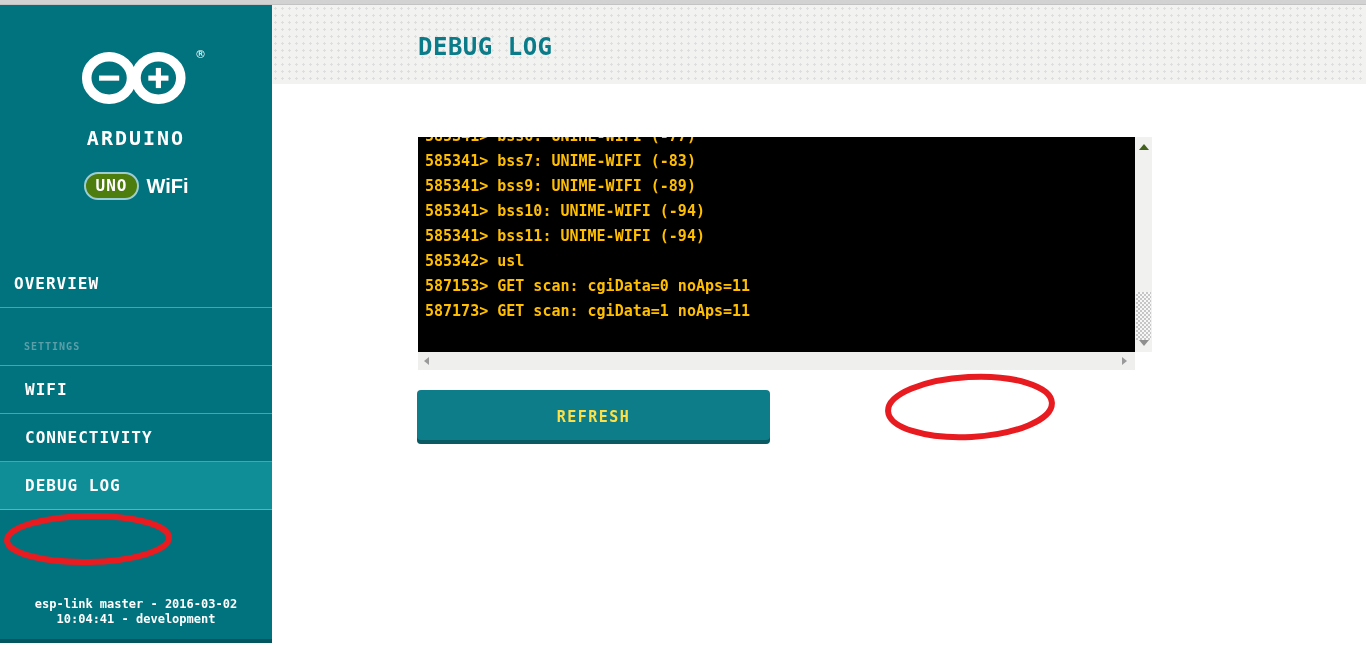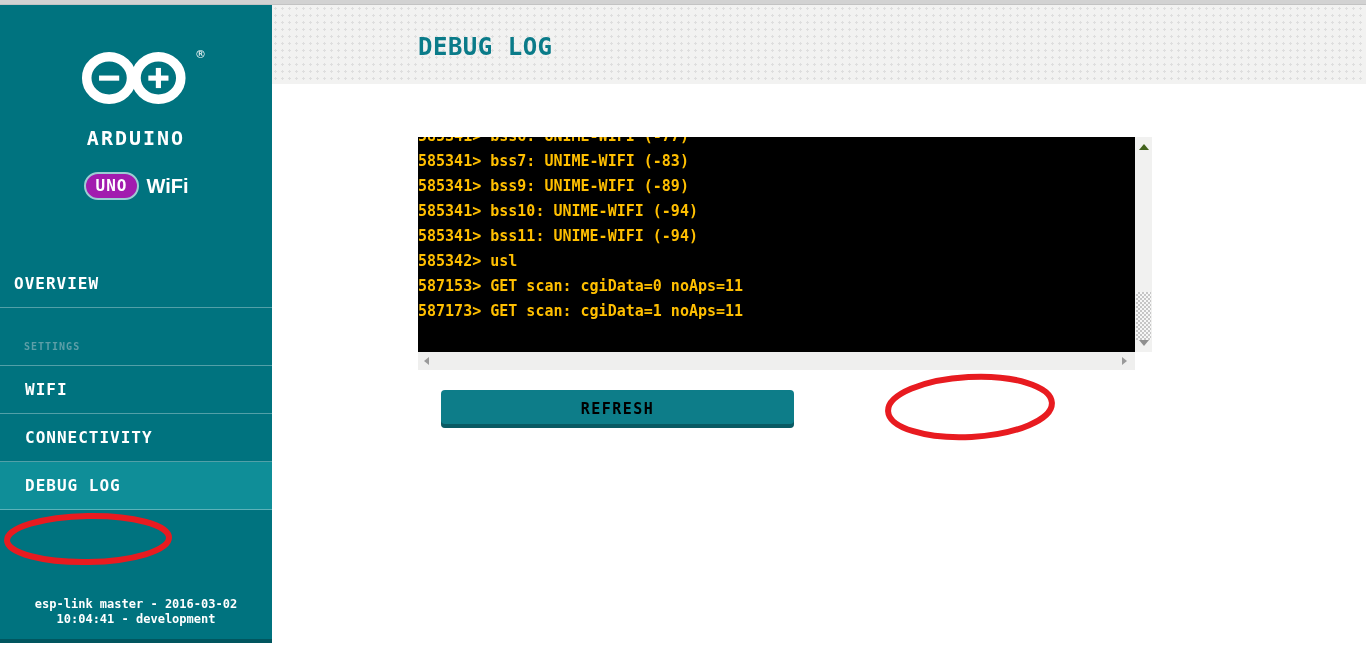--- a/index.html
+++ b/index.html
@@ -17,21 +17,21 @@
   .sidebar { position:absolute; left:0; top:5px; width:272px; height:638px;
     background:#00737f; border-bottom:4px solid #01565f; }
 
   .brand { position:absolute; top:45px; left:0; width:272px; text-align:center; }
   .logo-wrap { display:inline-block; position:relative; }
   .reg-mark { position:absolute; right:-14px; top:-2px; color:#ffffff; font-size:11px;
     font-family:"DejaVu Sans", sans-serif; }
   .brand-name { margin-top:16px; color:#ffffff; font-weight:bold; font-size:20px;
     letter-spacing:2px; }
   .badge-row { margin-top:22px; display:flex; align-items:center; justify-content:center; }
-  .uno-pill { display:inline-block; border:2px solid #9ccdd3; background:#a21caf;
+  .uno-pill { display:inline-block; border:2px solid #9ccdd3; background:#4d7c0f;
     border-radius:15px; padding:2px 10px 3px 10px; color:#fff; font-weight:bold;
     font-size:16px; letter-spacing:1px; }
   .wifi-word { margin-left:7px; color:#fff; font-weight:bold; font-size:20px;
     font-family:"Liberation Sans","DejaVu Sans",sans-serif; }
 
   .nav { position:absolute; top:254px; left:0; width:272px; }
   .nav-item { height:48px; display:flex; align-items:center; padding-left:25px;
     color:#ffffff; font-weight:bold; font-size:16px; letter-spacing:1px;
     border-bottom:1px solid rgba(255,255,255,0.32); cursor:pointer; }
   .nav-item.first { height:49px;padding-left:14px; }
@@ -48,21 +48,21 @@
   .header-band { position:absolute; left:272px; top:5px; width:1094px; height:79px;
     background-color:#f2f2f1;
     background-image:radial-gradient(#dedede 1px, rgba(0,0,0,0) 1.2px);
     background-size:7px 7px; }
   .page-title { position:absolute; left:146px; top:28px; color:#0a7b89;
     font-size:24px; font-weight:bold; letter-spacing:0.5px; }
 
   
   .console-wrap { position:absolute; left:418px; top:137px; width:734px; height:233px; }
   .console { position:absolute; left:0; top:0; width:717px; height:215px;
-    background:#000000; overflow:hidden; padding-left:0; cursor:text; }
+    background:#000000; overflow:hidden; padding-left:7px; cursor:text; }
   .log-line { white-space:pre; color:#ffbf00; font-weight:bold; font-size:15px;
     line-height:25px; }
   .log-line.clipped { margin-top:-13px; }
 
   .vscroll { position:absolute; left:717px; top:0; width:17px; height:215px;
     background:#f1f1f0; }
   .tri { width:0; height:0; position:absolute; }
   .tri-up { left:4px; top:7px; border-left:5px solid transparent;
     border-right:5px solid transparent; border-bottom:6px solid #42621c; }
   .tri-down { left:4px; bottom:6px; border-left:5px solid transparent;
@@ -74,24 +74,24 @@
     background-size:4px 4px; background-position:0 0,2px 2px; }
 
   .hscroll { position:absolute; left:0; top:215px; width:717px; height:18px;
     background:#efefee; }
   .tri-left { left:6px; top:5px; border-top:4px solid transparent;
     border-bottom:4px solid transparent; border-right:5px solid #9a9a9a; }
   .tri-right { right:8px; top:5px; border-top:4px solid transparent;
     border-bottom:4px solid transparent; border-left:5px solid #9a9a9a; }
 
   
-  .btn { position:absolute; top:390px; height:38px; background:#0d7d89; border:none;
-    border-radius:4px; color:#000000; font-family:"DejaVu Sans Mono",monospace;
+  .btn { position:absolute; top:390px; height:54px; background:#0d7d89; border:none;
+    border-radius:4px; color:#fde047; font-family:"DejaVu Sans Mono",monospace;
     font-weight:bold; font-size:15px; letter-spacing:1.5px; cursor:pointer;
-    box-shadow:inset 0 -4px 0 rgba(0,0,0,0.28);margin-left:24px; }
+    box-shadow:inset 0 -4px 0 rgba(0,0,0,0.28); }
   .btn-refresh { left:417px; width:353px; }
   .btn-reboot { left:800px; width:352px; }
 
   
   .annotations { position:absolute; left:0; top:0; width:1366px; height:648px;
     pointer-events:none; z-index:50; }
 </style>
 </head>
 <body>
 

